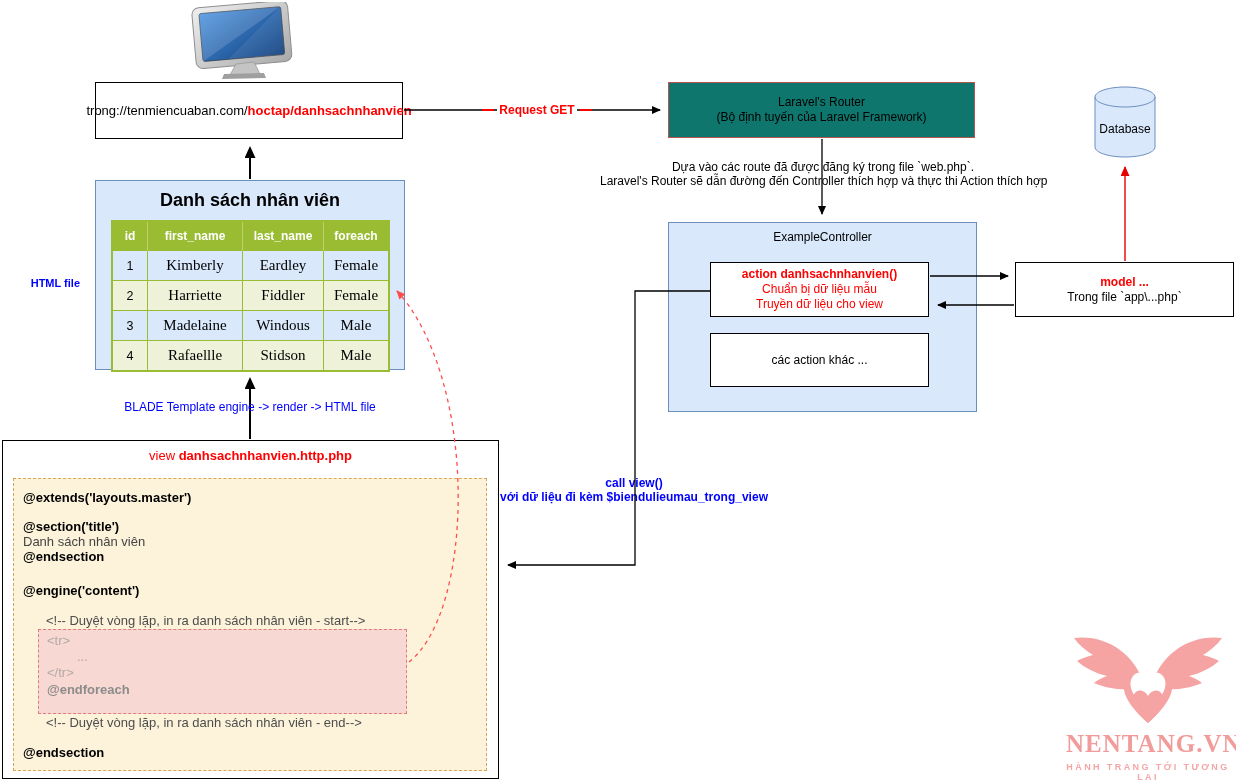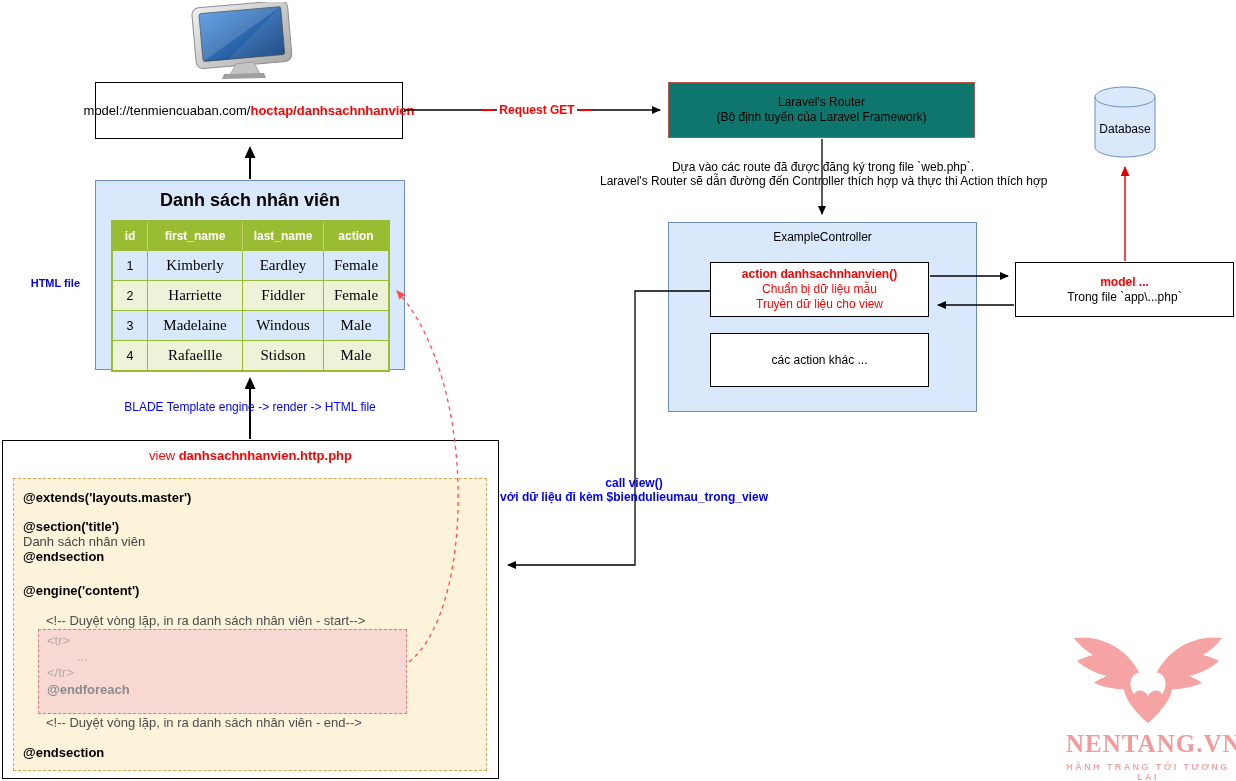--- a/index.html
+++ b/index.html
@@ -97,21 +97,21 @@
       <rect x="15" y="8" width="82" height="48" rx="2" fill="url(#gBlue)" stroke="#333" stroke-width="0.6"></rect>
       <polygon points="15,8 97,8 15,56" fill="#ffffff" opacity="0.14"></polygon>
       <polygon points="97,8 97,56 40,56" fill="#ffffff" opacity="0.08"></polygon>
     </g>
     <path d="M50,62 L68,60 L74,72 L44,73 Z" fill="#c4c4c4" stroke="#9a9a9a" stroke-width="0.8"></path>
     <path d="M38,72 L78,71 L80,76 L36,77 Z" fill="#9f9f9f"></path>
   </svg>
 </div>
 
 <div class="box url-box center z2">
-  <div class="nowrap"><span>model://tenmiencuaban.com/</span><span class="url-route">hoctap/danhsachnhanvien</span></div>
+  <div class="nowrap"><span>trong://tenmiencuaban.com/</span><span class="url-route">hoctap/danhsachnhanvien</span></div>
 </div>
 
 <div class="abs request-wrap z7">
   <span class="request-dash"></span>
   <span class="request-text">Request GET</span>
   <span class="request-dash"></span>
 </div>
 
 <div class="box router-box center z2">
   <div>Laravel's Router</div>
@@ -149,21 +149,21 @@
 </div>
 
 <div class="abs table-card z2">
   <div class="emp-title">Danh sách nhân viên</div>
   <table class="emp">
     <tbody>
         <tr>
       <th class="c-id">id</th>
       <th class="c-first">first_name</th>
       <th class="c-last">last_name</th>
-      <th class="c-gen">action</th>
+      <th class="c-gen">foreach</th>
     </tr>
     <tr>
       <td class="idc">1</td>
       <td>Kimberly</td>
       <td>Eardley</td>
       <td>Female</td>
     </tr>
     <tr class="alt">
       <td class="idc">2</td>
       <td>Harriette</td>

